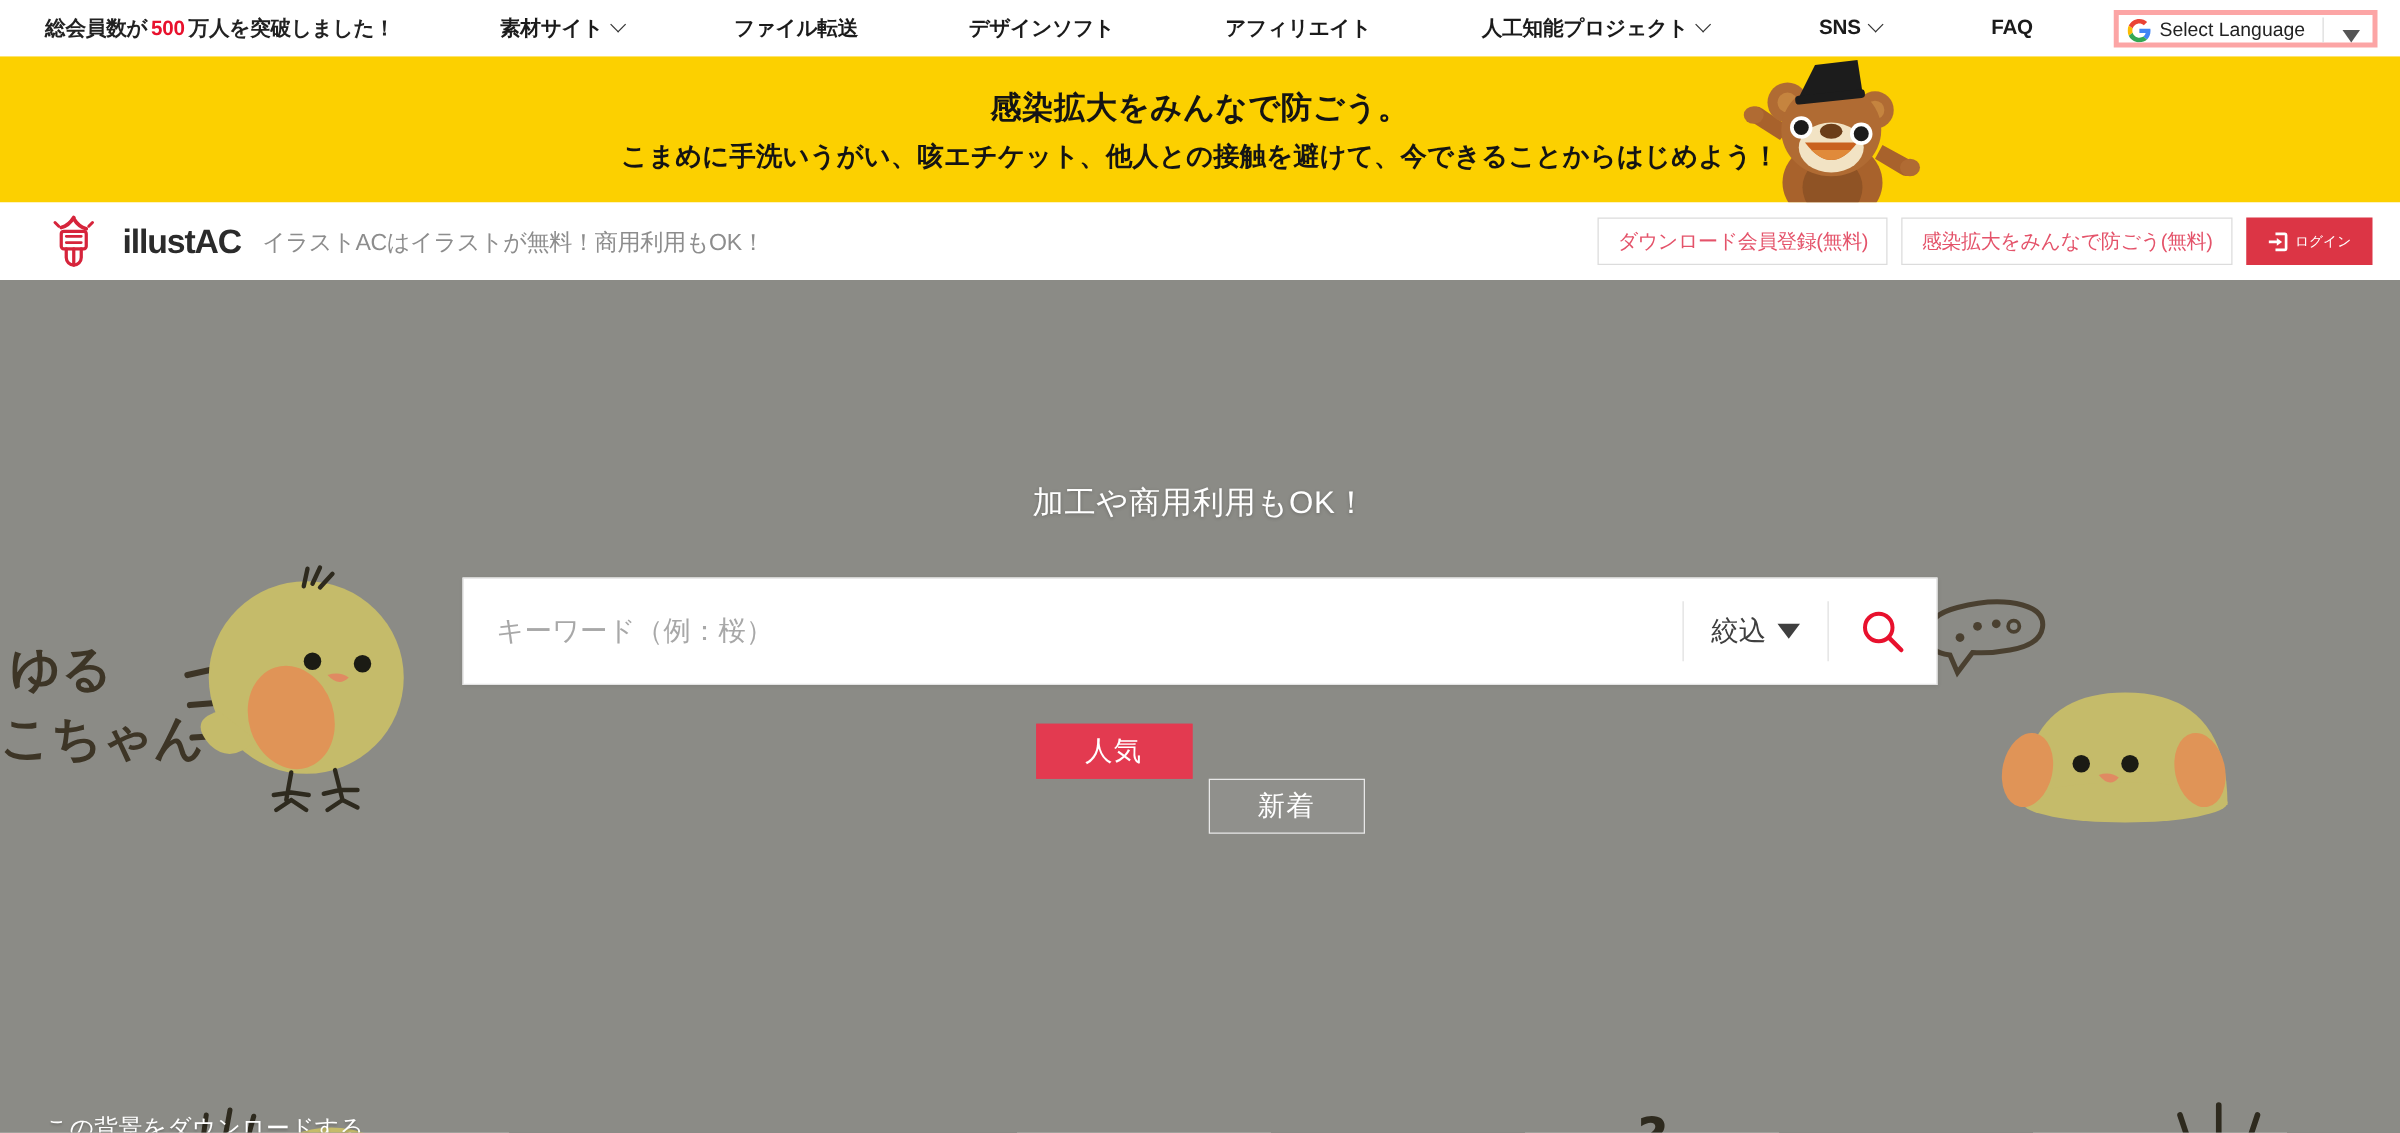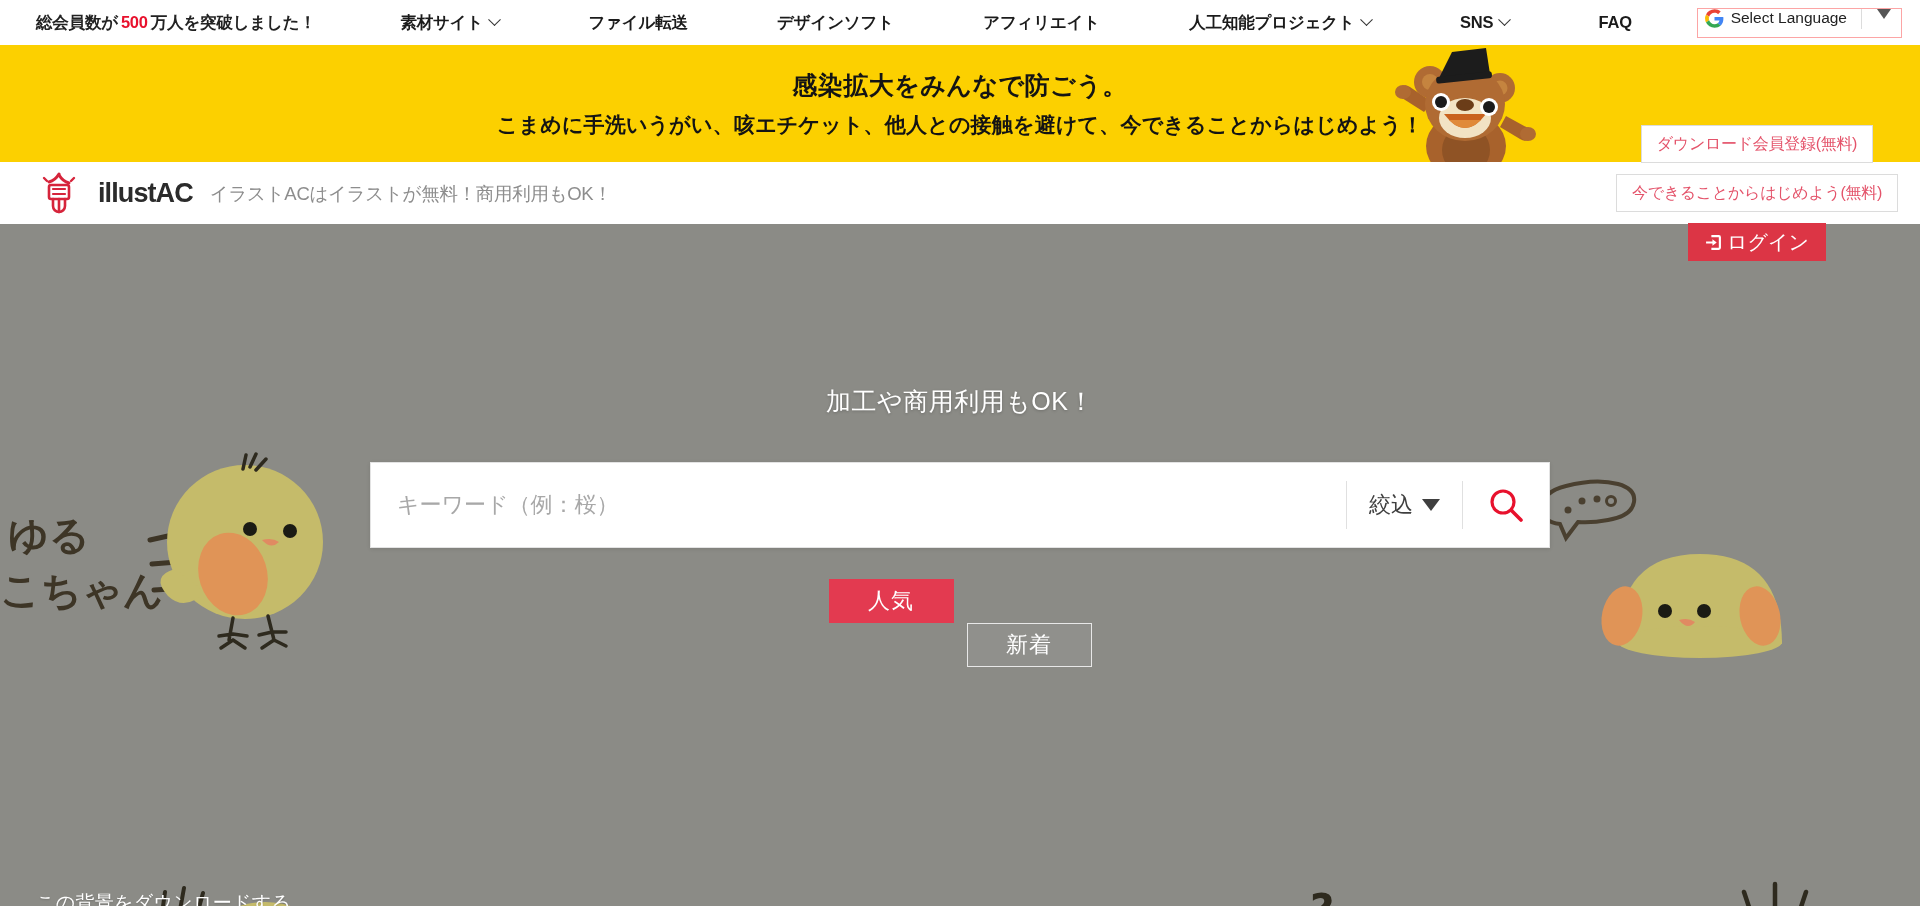--- a/index.html
+++ b/index.html
@@ -55,25 +55,25 @@
   }
   .caret-down {
     display: inline-block;
     width: 9px;
     height: 9px;
     border-right: 1.6px solid #333;
     border-bottom: 1.6px solid #333;
     transform: rotate(45deg) translate(-2px,-2px);
   }
   .lang-select {
-    border: 1px solid #fca5a5;
+    border: 4px solid #fca5a5;
     background: #fff;
     height: 30px;
     display: flex;
-    align-items: flex-start;
+    align-items: flex-end;
     padding: 0 2px 0 7px;
     gap: 7px;
     cursor: pointer;
     flex-shrink: 0;
   }
   .g-icon {
     width: 19px; height: 19px;
     display: block;
   }
   .lang-label {
@@ -156,39 +156,38 @@
     color: #8d8d8d;
     margin-left: 17px;
     white-space: nowrap;
     letter-spacing: -0.3px;
   }
   .header-actions {
     margin-left: auto;
     display: flex;
     align-items: center;
     gap: 11px;
-    flex-direction: column;
   }
   .btn-outline {
     border: 1px solid #dcdcdc;
     background: #fff;
     color: #e4536a;
     font-size: 16px;
     height: 38px;
     padding: 0 15px;
     display: flex;
     align-items: center;
     cursor: pointer;
     white-space: nowrap;
     letter-spacing: -0.3px;
   }
   .btn-login {
     background: #dc3545;
     color: #ffffff;
-    font-size: 20px;
+    font-size: 11px;
     height: 38px;
     padding: 0 17px;
     display: flex;
     align-items: center;
     gap: 5px;
     cursor: pointer;
     white-space: nowrap;
     border: none;
     font-weight: 400;
   }
@@ -427,21 +426,21 @@
       <path d="M19 27 v13" stroke="#d6243b" stroke-width="2.6" stroke-linecap="round"></path>
       <path d="M4 6 l3 3 M34 6 l-3 3" stroke="#d6243b" stroke-width="2.4" stroke-linecap="round"></path>
     </svg>
     <span class="brand-name">illustAC</span>
   </div>
 
   <div class="tagline">イラストACはイラストが無料！商用利用もOK！</div>
 
   <div class="header-actions">
     <div class="btn-outline">ダウンロード会員登録(無料)</div>
-    <div class="btn-outline">今できることからはじめよう(無料)</div>
+    <div class="btn-outline">感染拡大をみんなで防ごう(無料)</div>
     <div class="btn-login">
       <svg class="login-icon" viewBox="0 0 16 16">
         <path d="M6 1 H13 a2 2 0 0 1 2 2 v10 a2 2 0 0 1 -2 2 H6 v-2 h7 V3 H6 Z" fill="#ffffff"></path>
         <path d="M7 5 l4 3 -4 3 v-2 H1 v-2 h6 Z" fill="#ffffff"></path>
       </svg>
       <span>ログイン</span>
     </div>
   </div>
 </div>
 

